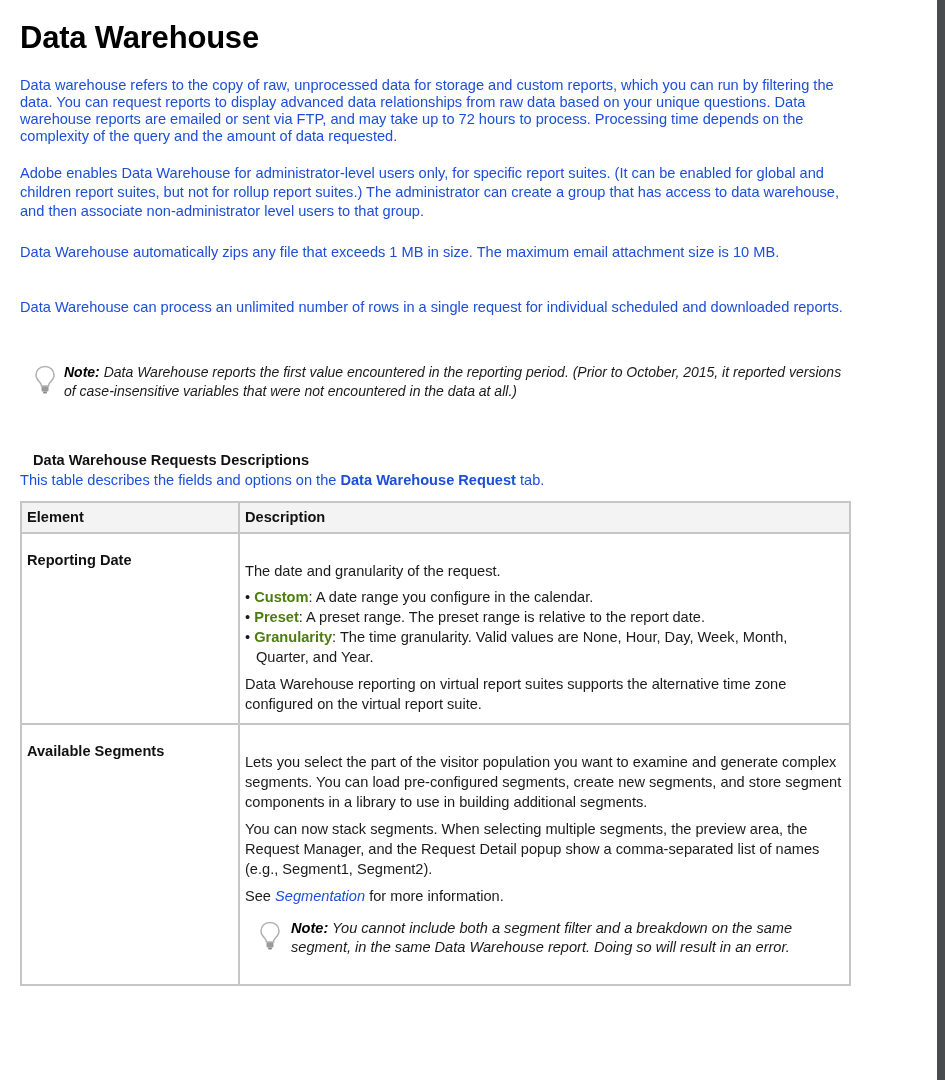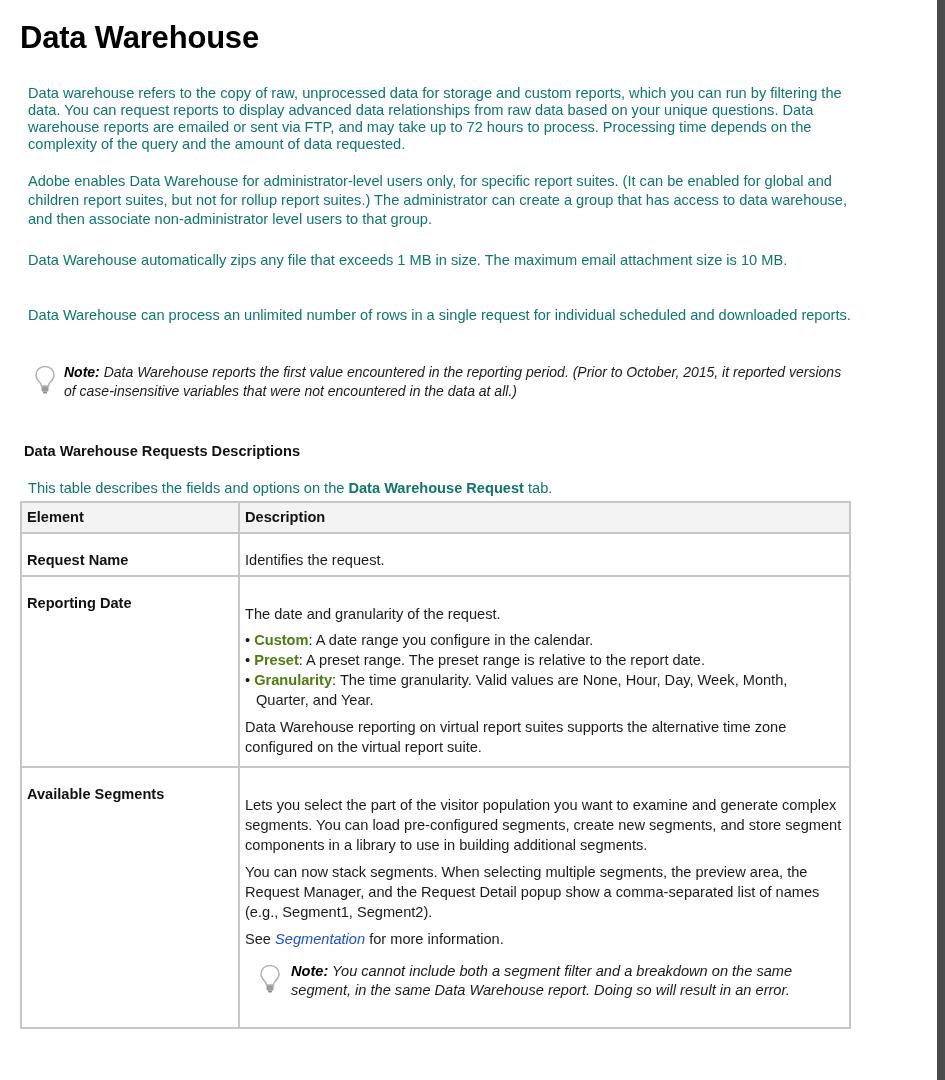--- a/index.html
+++ b/index.html
@@ -14,30 +14,30 @@
   }
   .scrollbar {
     position: absolute; left: 937px; top: 0; width: 8px; height: 1080px;
     background: #4a4b4d;
   }
   .content { position: absolute; left: 20px; top: 0; width: 830px; }
   h1 {
     margin: 0; position: absolute; top: 20px; left: 0;
     font-size: 31px; font-weight: bold; color: #000; letter-spacing: -0.2px;
   }
-  p.body { margin: 8px; font-size: 14.6px; line-height: 19px; color: #0f766e; position: absolute; left: 0; width: 832px; }
+  p.body { margin: 0; font-size: 14.6px; line-height: 19px; color: #1d4ed8; position: absolute; left: 0; width: 832px; }
   p.tight { line-height: 17px; }
   .note {
     position: absolute; display: flex; align-items: flex-start;
   }
   .note .bulb { width: 22px; height: 30px; flex: none; margin-right: 8px; margin-top: 2px; }
   .note .txt { font-style: italic; font-size: 14px; line-height: 19px; color: #1a1a1a; }
   .note .txt b { font-weight: bold; color: #000; }
   h3 {
-    margin: 4px; position: absolute; left: 0; top: 439px;
+    margin: 13px; position: absolute; left: 0; top: 439px;
     font-size: 14.6px; font-weight: bold; color: #111;
   }
   table {
     position: absolute; left: 0; top: 501px; width: 831px;
     border-collapse: collapse; font-size: 14.6px; color: #1a1a1a;
   }
   td, th {
     border: 2px solid #c6c6c6; vertical-align: top; text-align: left;
     padding: 16px 5px 5px 5px; line-height: 20px;
   }
@@ -83,24 +83,20 @@
 
     <table>
       <thead>
         <tr>
           <th>Element</th>
           <th>Description</th>
         </tr>
       </thead>
       <tbody>
         <tr>
-          <td class="el">Request Name</td>
-          <td class="desc">Identifies the request.</td>
-        </tr>
-        <tr>
           <td class="el">Reporting Date</td>
           <td class="desc">
             <p class="first">The date and granularity of the request.</p>
             <ul class="bullets">
               <li>• <b>Custom</b><span>: A date range you configure in the calendar.</span></li>
               <li>• <b>Preset</b><span>: A preset range. The preset range is relative to the report date.</span></li>
               <li>• <b>Granularity</b><span>: The time granularity. Valid values are None, Hour, Day, Week, Month, Quarter, and Year.</span></li>
             </ul>
             <p class="gap" style="margin-bottom:4px;">Data Warehouse reporting on virtual report suites supports the alternative time zone configured on the virtual report suite.</p>
           </td>

